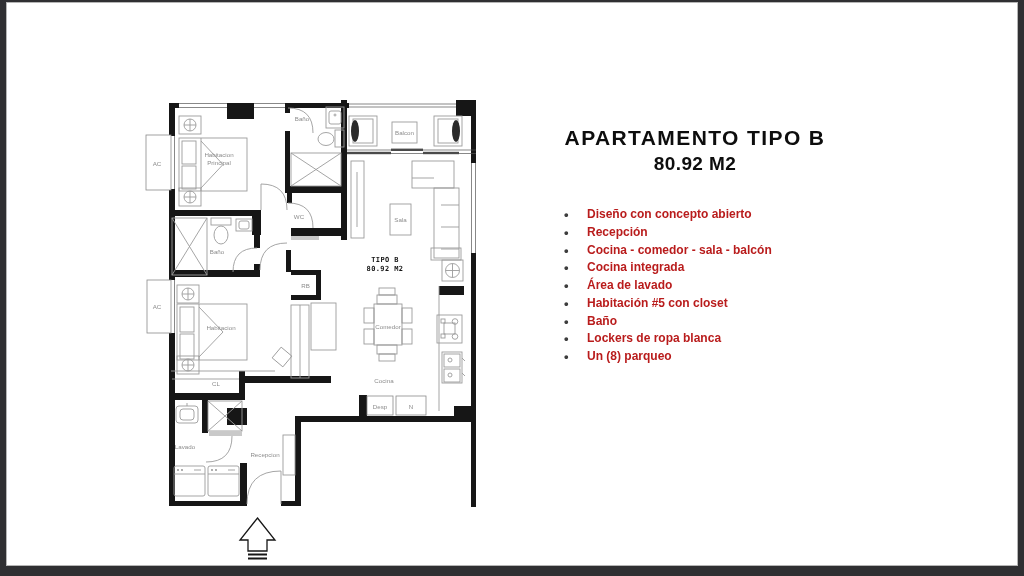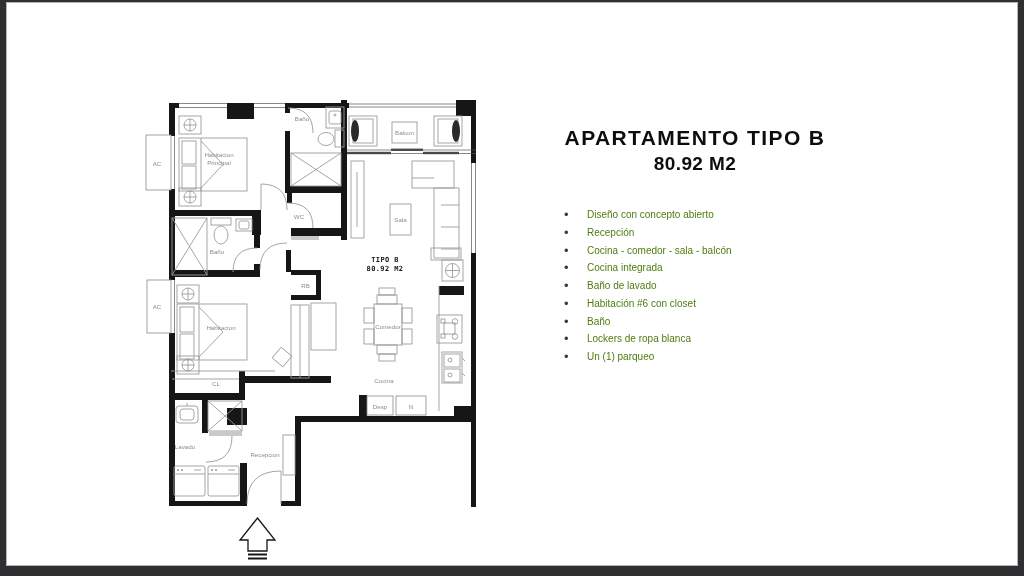--- a/index.html
+++ b/index.html
@@ -20,21 +20,21 @@
     margin:0;font-size:21px;font-weight:bold;letter-spacing:1.4px;line-height:24px;
   }
   .panel h2{
     margin:3px 0 0 0;font-size:19px;font-weight:bold;letter-spacing:0.4px;line-height:21px;
   }
   ul.features{
     position:absolute;left:556px;top:203px;width:320px;margin:0;padding:0;
     list-style:none;text-align:left;
   }
   ul.features li{
-    position:relative;padding-left:24px;font-size:10px;line-height:17.75px;color:#4d7c0f;
+    position:relative;padding-left:24px;font-size:12px;line-height:17.75px;color:#b91c1c;font-weight:bold;
   }
   ul.features li::before{
     content:"\2022";position:absolute;left:1px;top:0;font-size:13px;color:#3d3d3d;
   }
   
   .wall{fill:#161616;stroke:none;}
   .win{stroke:#555;stroke-width:0.7;fill:none;}
   .furn{stroke:#9b9b9b;stroke-width:0.9;fill:none;}
   .furn2{stroke:#8a8a8a;stroke-width:0.8;fill:#fff;}
   .arc{stroke:#9b9b9b;stroke-width:0.9;fill:none;}
@@ -312,20 +312,20 @@
   <div class="panel">
     <h1>APARTAMENTO TIPO B</h1>
     <h2>80.92 M2</h2>
   </div>
 
   <ul class="features">
     <li>Diseño con concepto abierto</li>
     <li>Recepción</li>
     <li> Cocina - comedor - sala - balcón</li>
     <li>Cocina integrada</li>
-    <li>Baño de lavado</li>
-    <li>Habitación #6 con closet</li>
+    <li>Área de lavado</li>
+    <li>Habitación #5 con closet</li>
     <li>Baño</li>
     <li>Lockers de ropa blanca</li>
-    <li>Un (1) parqueo</li>
+    <li>Un (8) parqueo</li>
   </ul>
 
 </div>
 
 </body></html>

